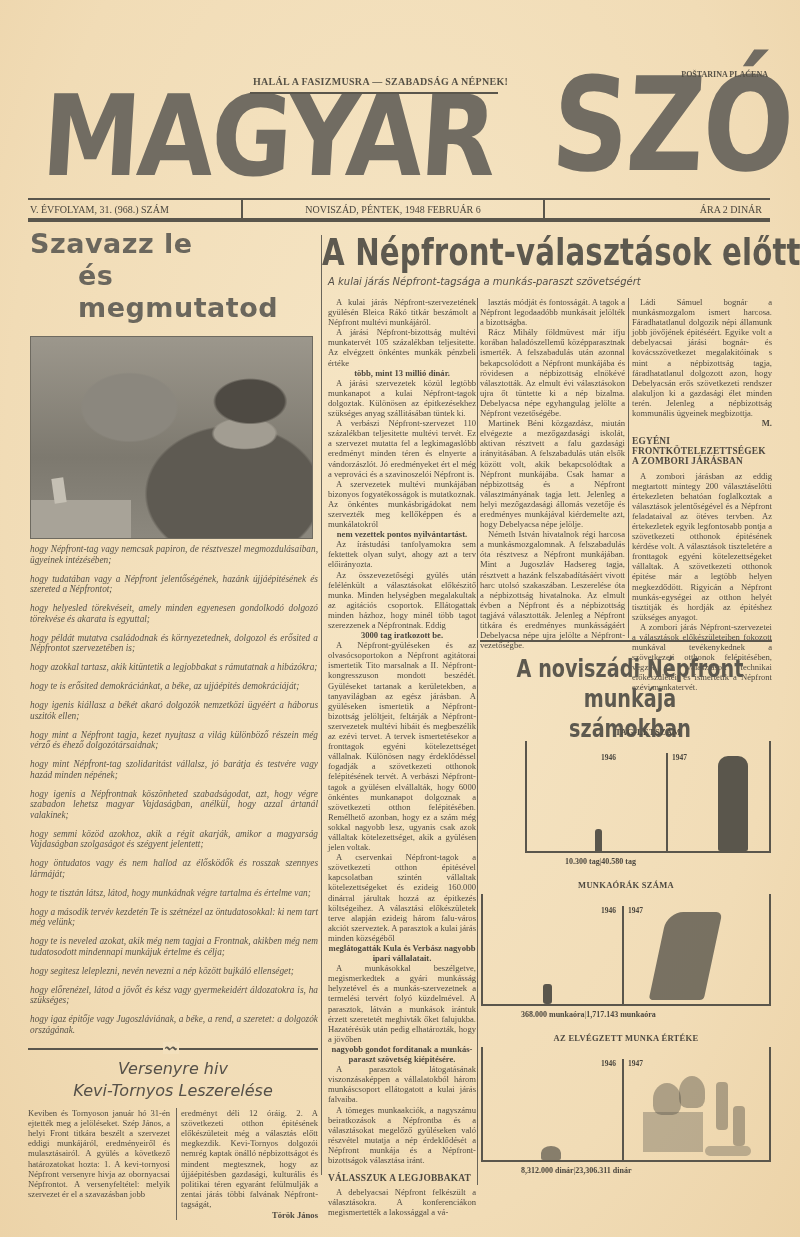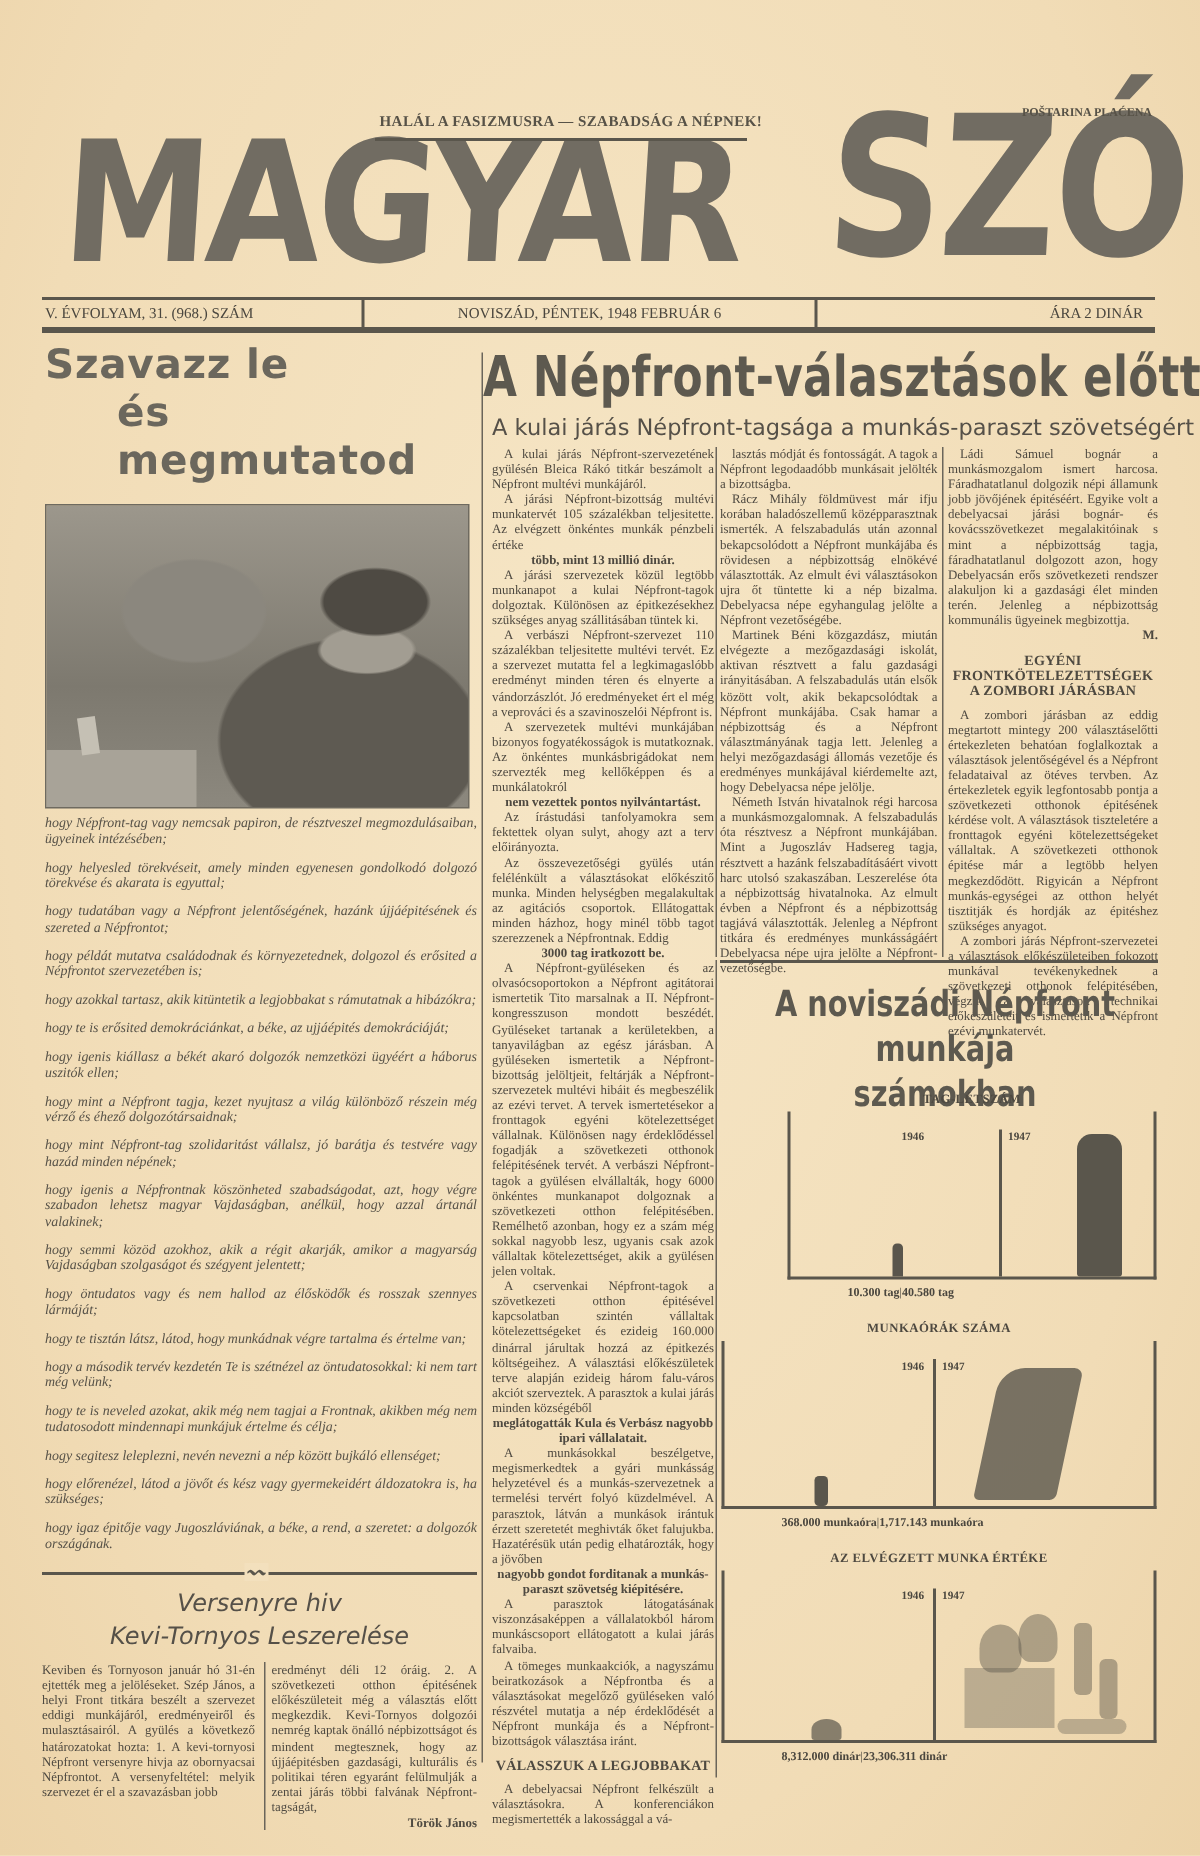--- a/index.html
+++ b/index.html
@@ -54,29 +54,29 @@
   .vh-title { text-align: center; font-style: italic; font-family: "DejaVu Sans", sans-serif; font-size: 16px; line-height: 22px; color: #555048; margin-top: 4px; }
   .vh-body { display: flex; gap: 6px; margin-top: 6px; font-size: 8.6px; line-height: 10.2px; color: #4f4a41; }
   .vh-body .c { width: 142px; text-align: justify; }
   .vh-body .c + .c { border-left: 1px solid #6a655a; padding-left: 4px; }
   .sig { text-align: right; font-weight: bold; }
 
   
   .main-h1 { position: absolute; left: 322px; top: 230px; width: 450px;
     font-family: "DejaVu Sans", sans-serif; font-weight: bold; font-size: 34px; color: #5d594f;
     transform: scaleX(0.86) scaleY(1.1); transform-origin: left top; white-space: nowrap; letter-spacing: .2px; }
-  .main-sub { position: absolute; left: 328px; top: 276px; width: 450px; font-family: "DejaVu Sans", sans-serif; font-size: 15px; color: #555048; white-space: nowrap; }
+  .main-sub { position: absolute; left: 328px; top: 276px; width: 450px; font-style: italic; font-family: "DejaVu Sans", sans-serif; font-size: 10px; color: #555048; white-space: nowrap; }
   .cols { position: absolute; top: 297px; font-size: 8.6px; line-height: 10.1px; color: #4e4940; text-align: justify; }
   .col-a { left: 328px; width: 148px; }
   .col-b { left: 480px; width: 145px; }
   .col-c { left: 632px; width: 140px; }
   .vr { position: absolute; width: 1px; background: #6a655a; }
   .cols p { text-indent: 8px; }
   .cols .center { text-align: center; text-indent: 0; font-weight: bold; }
-  .subhead { text-align: center; font-weight: bold; margin: 8px 0 4px 0; text-indent: 0 !important; font-size: 9.4px; letter-spacing: .2px; }
+  .subhead { font-weight: bold; margin: 8px 0 4px 0; text-indent: 0 !important; font-size: 9.4px; letter-spacing: .2px; }
   .rule-h { position: absolute; height: 2px; background: #5a564c; }
 
   
   .info-h1 { position: absolute; left: 480px; top: 654px; width: 300px; text-align: center;
     font-family: "DejaVu Sans", sans-serif; font-weight: bold; font-size: 24px; color: #5d594f; line-height: 30px;
     transform: scaleX(0.8); transform-origin: center top; }
   .chart { position: absolute; left: 481px; width: 290px; }
   .chart .label { text-align: center; font-size: 8.5px; font-weight: bold; color: #4e4940; letter-spacing: .3px; }
   .chart .box { position: relative; height: 110px; border-left: 2px solid #5a564c; border-right: 2px solid #5a564c; border-bottom: 2px solid #5a564c; margin-top: 4px; }
   .chart .mid { position: absolute; left: 139px; top: 12px; bottom: 0; width: 2px; background: #5a564c; }
@@ -110,22 +110,22 @@
   <div class="left-col-rule"></div>
   <div class="left-col">
     <div class="poster-h1 l1">Szavazz le</div>
     <div class="poster-h1 l2">és megmutatod</div>
     <div class="photo" title="Man in fur hat casting ballot">
       <div class="ballot"></div>
       <div class="hand"></div>
     </div>
     <div class="creed">
       <p>hogy Népfront-tag vagy nemcsak papiron, de résztveszel megmozdulásaiban, ügyeinek intézésében;</p>
+      <p>hogy tudatában vagy a Népfront jelentőségének, hazánk újjáépitésének és szereted a Népfrontot;</p>
       <p>hogy helyesled törekvéseit, amely minden egyenesen gondolkodó dolgozó törekvése és akarata is egyuttal;</p>
-      <p>hogy tudatában vagy a Népfront jelentőségének, hazánk újjáépitésének és szereted a Népfrontot;</p>
       <p>hogy példát mutatva családodnak és környezetednek, dolgozol és erősited a Népfrontot szervezetében is;</p>
       <p>hogy azokkal tartasz, akik kitüntetik a legjobbakat s rámutatnak a hibázókra;</p>
       <p>hogy te is erősited demokráciánkat, a béke, az ujjáépités demokráciáját;</p>
       <p>hogy igenis kiállasz a békét akaró dolgozók nemzetközi ügyéért a háborus uszitók ellen;</p>
       <p>hogy mint a Népfront tagja, kezet nyujtasz a világ különböző részein még vérző és éhező dolgozótársaidnak;</p>
       <p>hogy mint Népfront-tag szolidaritást vállalsz, jó barátja és testvére vagy hazád minden népének;</p>
       <p>hogy igenis a Népfrontnak köszönheted szabadságodat, azt, hogy végre szabadon lehetsz magyar Vajdaságban, anélkül, hogy azzal ártanál valakinek;</p>
       <p>hogy semmi közöd azokhoz, akik a régit akarják, amikor a magyarság Vajdaságban szolgaságot és szégyent jelentett;</p>
       <p>hogy öntudatos vagy és nem hallod az élősködők és rosszak szennyes lármáját;</p>
       <p>hogy te tisztán látsz, látod, hogy munkádnak végre tartalma és értelme van;</p>

